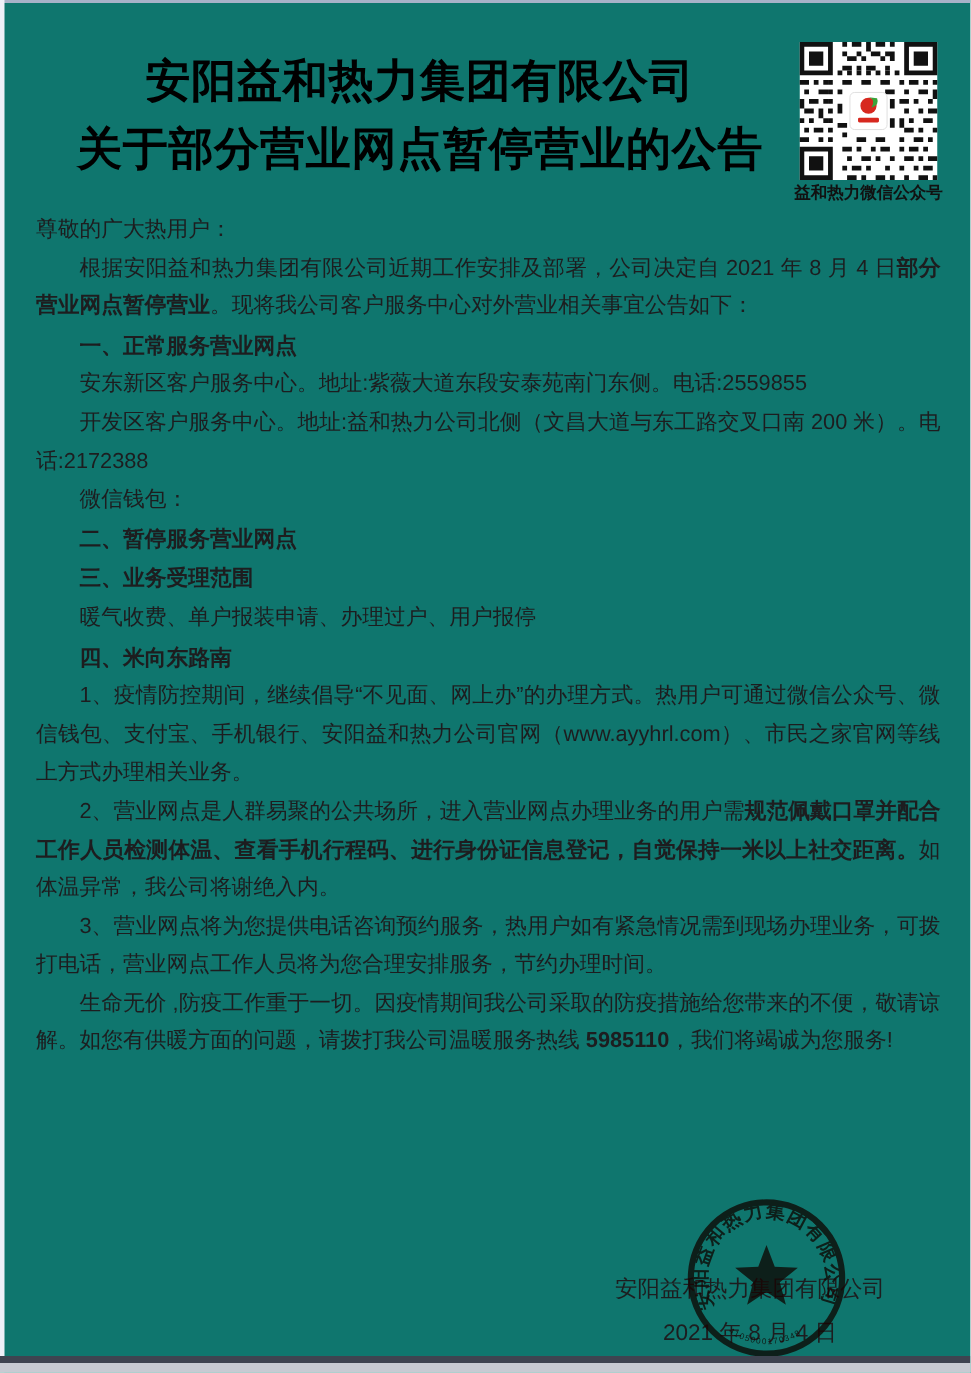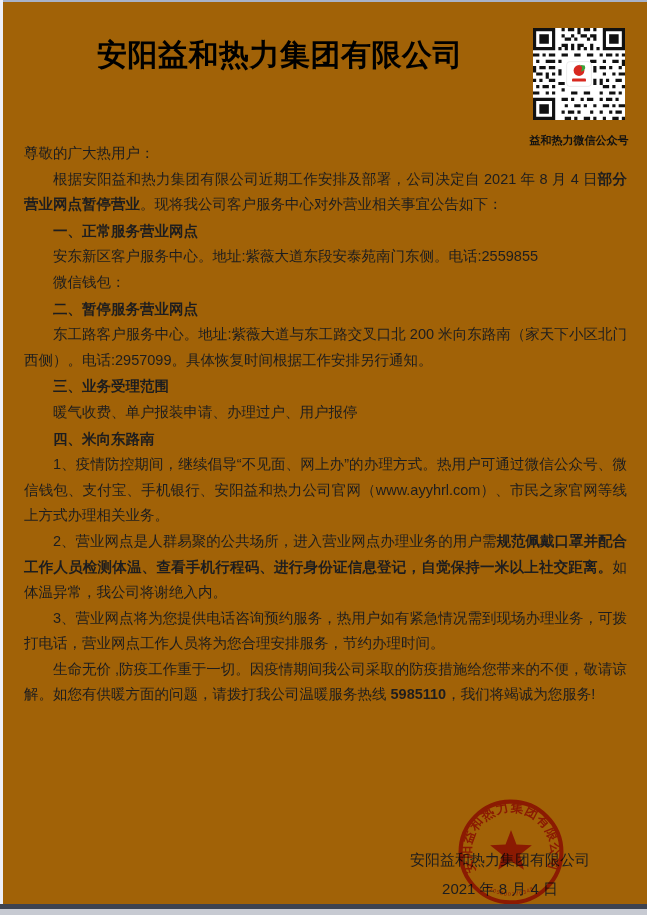--- a/index.html
+++ b/index.html
@@ -1,29 +1,29 @@
 <!DOCTYPE html>
 <html><head>
 <meta charset="utf-8">
 <style>
   html,body{margin:0;padding:0;background:#ffffff;}
   .page{
-    position:relative;width:647px;height:915px;overflow:hidden;background:#a16207;
+    position:relative;width:647px;height:915px;overflow:hidden;background:#0f766e;
     font-family:"Liberation Sans","DejaVu Sans",sans-serif;color:#1d1d1f;
   }
   .edge-top{position:absolute;top:0;left:0;right:0;height:2px;background:#a8b2c8;}
   .edge-left{position:absolute;top:0;left:0;bottom:0;width:3px;background:#eef0f8;}
   .edge-bottom{position:absolute;left:0;right:0;top:904px;height:11px;
     background:linear-gradient(#3e4350 0 42%,#c7cad2 42% 100%);}
   .header{position:absolute;top:26px;left:0;width:647px;height:112px;}
   .title-block{position:absolute;left:0;top:6px;width:560px;text-align:center;}
   .title-block h1{margin:0;font-size:30px;line-height:45px;font-weight:700;color:#000;letter-spacing:0.5px;}
   .qr-block{position:absolute;left:524px;top:2px;width:110px;text-align:center;}
   .qr{width:92px;height:92px;display:block;margin:0 auto;}
-  .qr-caption{margin-top:13px;font-size:11px;font-weight:700;color:#111;white-space:nowrap;}
+  .qr-caption{margin-top:1px;font-size:11px;font-weight:700;color:#111;white-space:nowrap;}
   .body-text{position:absolute;top:141px;left:24px;width:603px;font-size:14.5px;line-height:25.6px;}
   .body-text p{margin:0;text-align:justify;}
   .salutation{text-indent:0;}
   .para{text-indent:2em;}
   .heading{text-indent:2em;font-weight:700;margin-top:1px !important;}
   .body-text b{font-weight:700;}
   .signature{position:absolute;top:845px;left:355px;width:290px;text-align:center;
     font-size:15px;line-height:29px;color:#1d1d1f;}
   .seal{position:absolute;left:456px;top:797px;width:110px;height:110px;
     opacity:0.88;mix-blend-mode:multiply;}
@@ -31,20 +31,21 @@
 </head>
 <body>
 
 <div class="page">
   <div class="edge-top"></div>
   <div class="edge-left"></div>
 
   <header class="header">
     <div class="title-block">
       <h1>安阳益和热力集团有限公司</h1>
+      <h1>关于部分营业网点暂停营业的公告</h1>
     </div>
     <div class="qr-block">
       <svg class="qr" viewBox="0 0 29 29" aria-hidden="true">
         <rect x="0" y="0" width="29" height="29" fill="#ffffff"></rect>
         <g fill="#111111">
           <path d="M0,0h7v7h-7z M22,0h7v7h-7z M0,22h7v7h-7z"></path>
         </g>
         <g fill="#ffffff">
           <path d="M1,1h5v5h-5z M23,1h5v5h-5z M1,23h5v5h-5z"></path>
         </g>
@@ -69,24 +70,24 @@
       <div class="qr-caption">益和热力微信公众号</div>
     </div>
   </header>
 
   <main class="body-text">
     <p class="salutation">尊敬的广大热用户：</p>
     <p class="para"><span>根据安阳益和热力集团有限公司近期工作安排及部署，公司决定自 2021 年 8 月 4 日</span><b>部分营业网点暂停营业</b><span>。现将我公司客户服务中心对外营业相关事宜公告如下：</span></p>
 
     <p class="heading">一、正常服务营业网点</p>
     <p class="para">安东新区客户服务中心。地址:紫薇大道东段安泰苑南门东侧。电话:2559855</p>
+    <p class="para">开发区客户服务中心。地址:益和热力公司北侧（文昌大道与东工路交叉口南 200 米）。电话:2172388</p>
     <p class="para">微信钱包：</p>
 
     <p class="heading">二、暂停服务营业网点</p>
-    <p class="para">东工路客户服务中心。地址:紫薇大道与东工路交叉口北 200 米向东路南（家天下小区北门西侧）。电话:2957099。具体恢复时间根据工作安排另行通知。</p>
 
     <p class="heading">三、业务受理范围</p>
     <p class="para">暖气收费、单户报装申请、办理过户、用户报停</p>
 
     <p class="heading">四、米向东路南</p>
     <p class="para">1、疫情防控期间，继续倡导“不见面、网上办”的办理方式。热用户可通过微信公众号、微信钱包、支付宝、手机银行、安阳益和热力公司官网（www.ayyhrl.com）、市民之家官网等线上方式办理相关业务。</p>
     <p class="para"><span>2、营业网点是人群易聚的公共场所，进入营业网点办理业务的用户需</span><b>规范佩戴口罩并配合工作人员检测体温、查看手机行程码、进行身份证信息登记，自觉保持一米以上社交距离。</b><span>如体温异常，我公司将谢绝入内。</span></p>
     <p class="para">3、营业网点将为您提供电话咨询预约服务，热用户如有紧急情况需到现场办理业务，可拨打电话，营业网点工作人员将为您合理安排服务，节约办理时间。</p>
 
     <p class="para"><span>生命无价 ,防疫工作重于一切。因疫情期间我公司采取的防疫措施给您带来的不便，敬请谅解。如您有供暖方面的问题，请拨打我公司温暖服务热线 </span><b>5985110</b><span>，我们将竭诚为您服务!</span></p>

